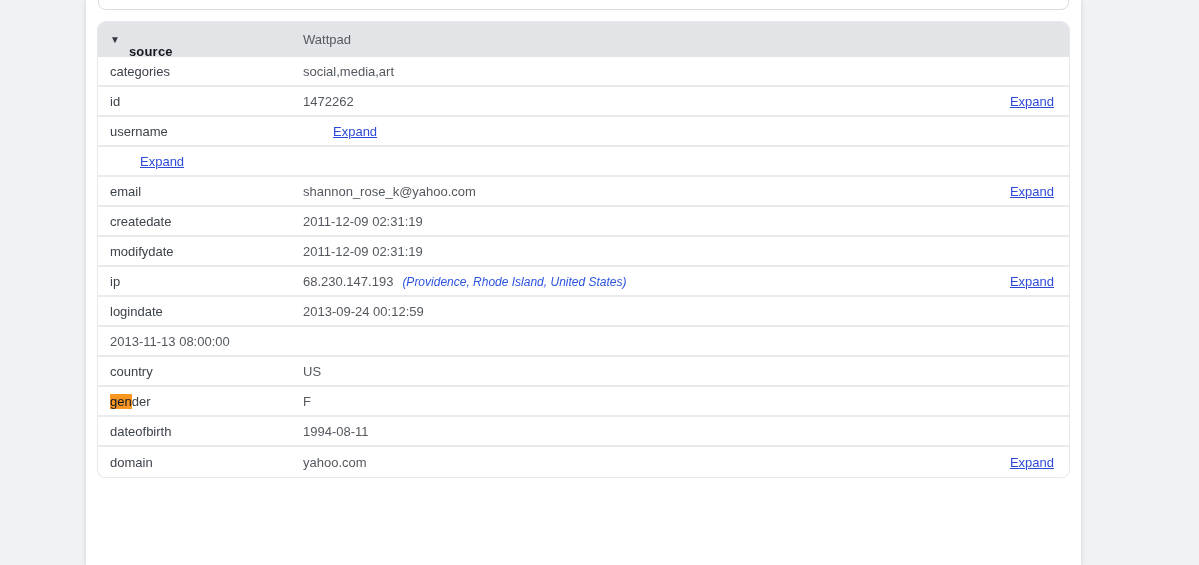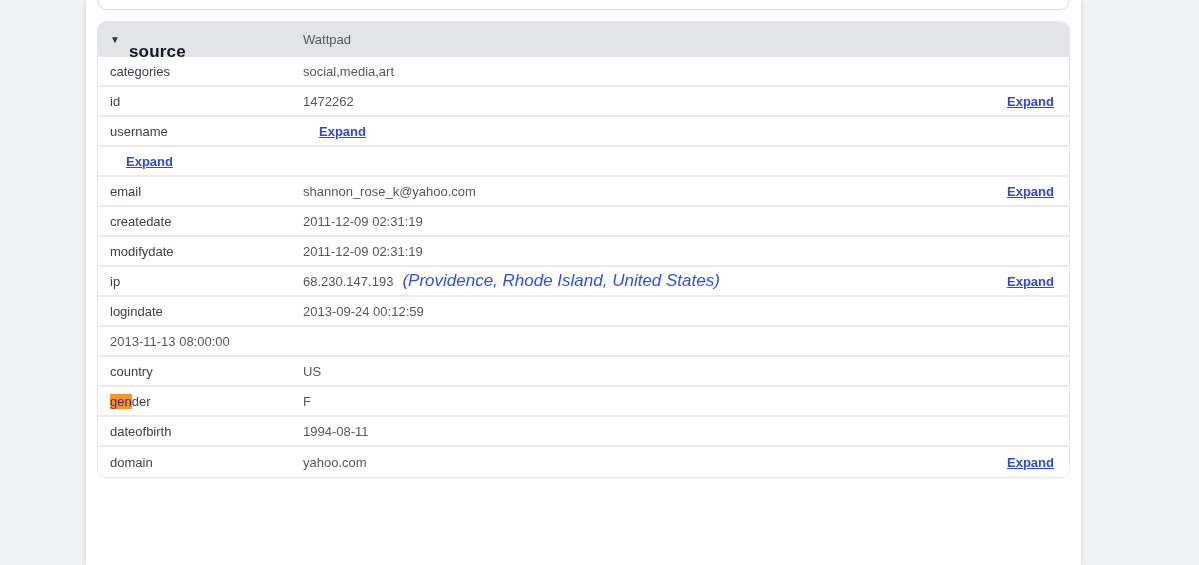--- a/index.html
+++ b/index.html
@@ -34,31 +34,31 @@
   .body-row:last-child{border-bottom:none;}
   .cell-label{
     width:193px;flex:none;font-size:13px;color:var(--label-text);
     white-space:nowrap;overflow:hidden;
   }
   .header-label{
     display:flex;align-items:center;gap:9px;
     color:var(--header-text);
   }
   .collapse{font-size:10px;color:#333a44;cursor:pointer;line-height:1;}
-  .source-name{font-size:17px;font-weight:bold;letter-spacing:0.2px;margin-top:24px;}
+  .source-name{font-size:13px;font-weight:bold;letter-spacing:0.2px;margin-top:24px;}
   .cell-value{
     flex:1;min-width:0;font-size:13px;color:var(--value-text);
     white-space:nowrap;overflow:hidden;display:flex;align-items:baseline;gap:9px;
   }
-  .note{font-size:17px;font-style:italic;color:var(--note-blue);flex:none;}
+  .note{font-size:12px;font-style:italic;color:var(--note-blue);flex:none;}
   .expand{
-    flex:none;margin-left:16px;font-size:13px;font-weight:bold;
+    flex:none;margin-left:30px;font-size:13px;font-weight:normal;
     color:var(--link-blue);text-decoration:underline;cursor:pointer;
   }
-  mark.hl{background:var(--highlight-orange);color:#4c1d95;padding:1px 0;}
+  mark.hl{background:var(--highlight-orange);color:#0f172a;padding:1px 0;}
 </style>
 </head>
 <body>
 
 <div class="panel">
   <div class="panel-inner">
     <div class="prev-card"></div>
     <div class="table-card">
       <div class="row header-row">
         <div class="cell-label header-label">

